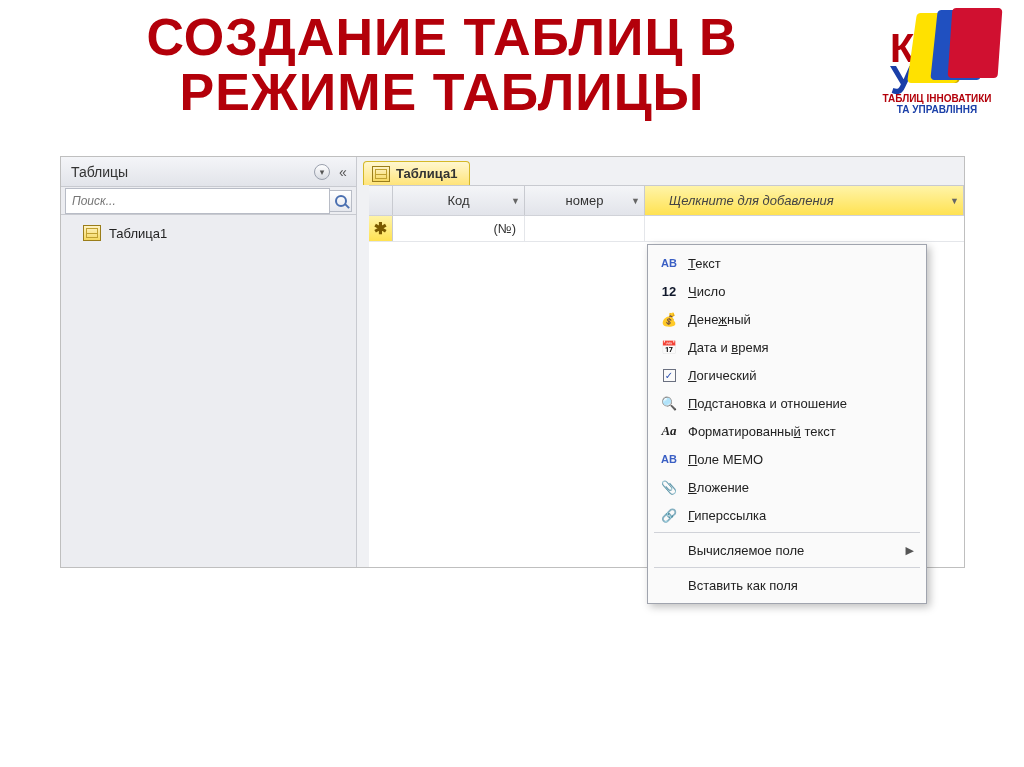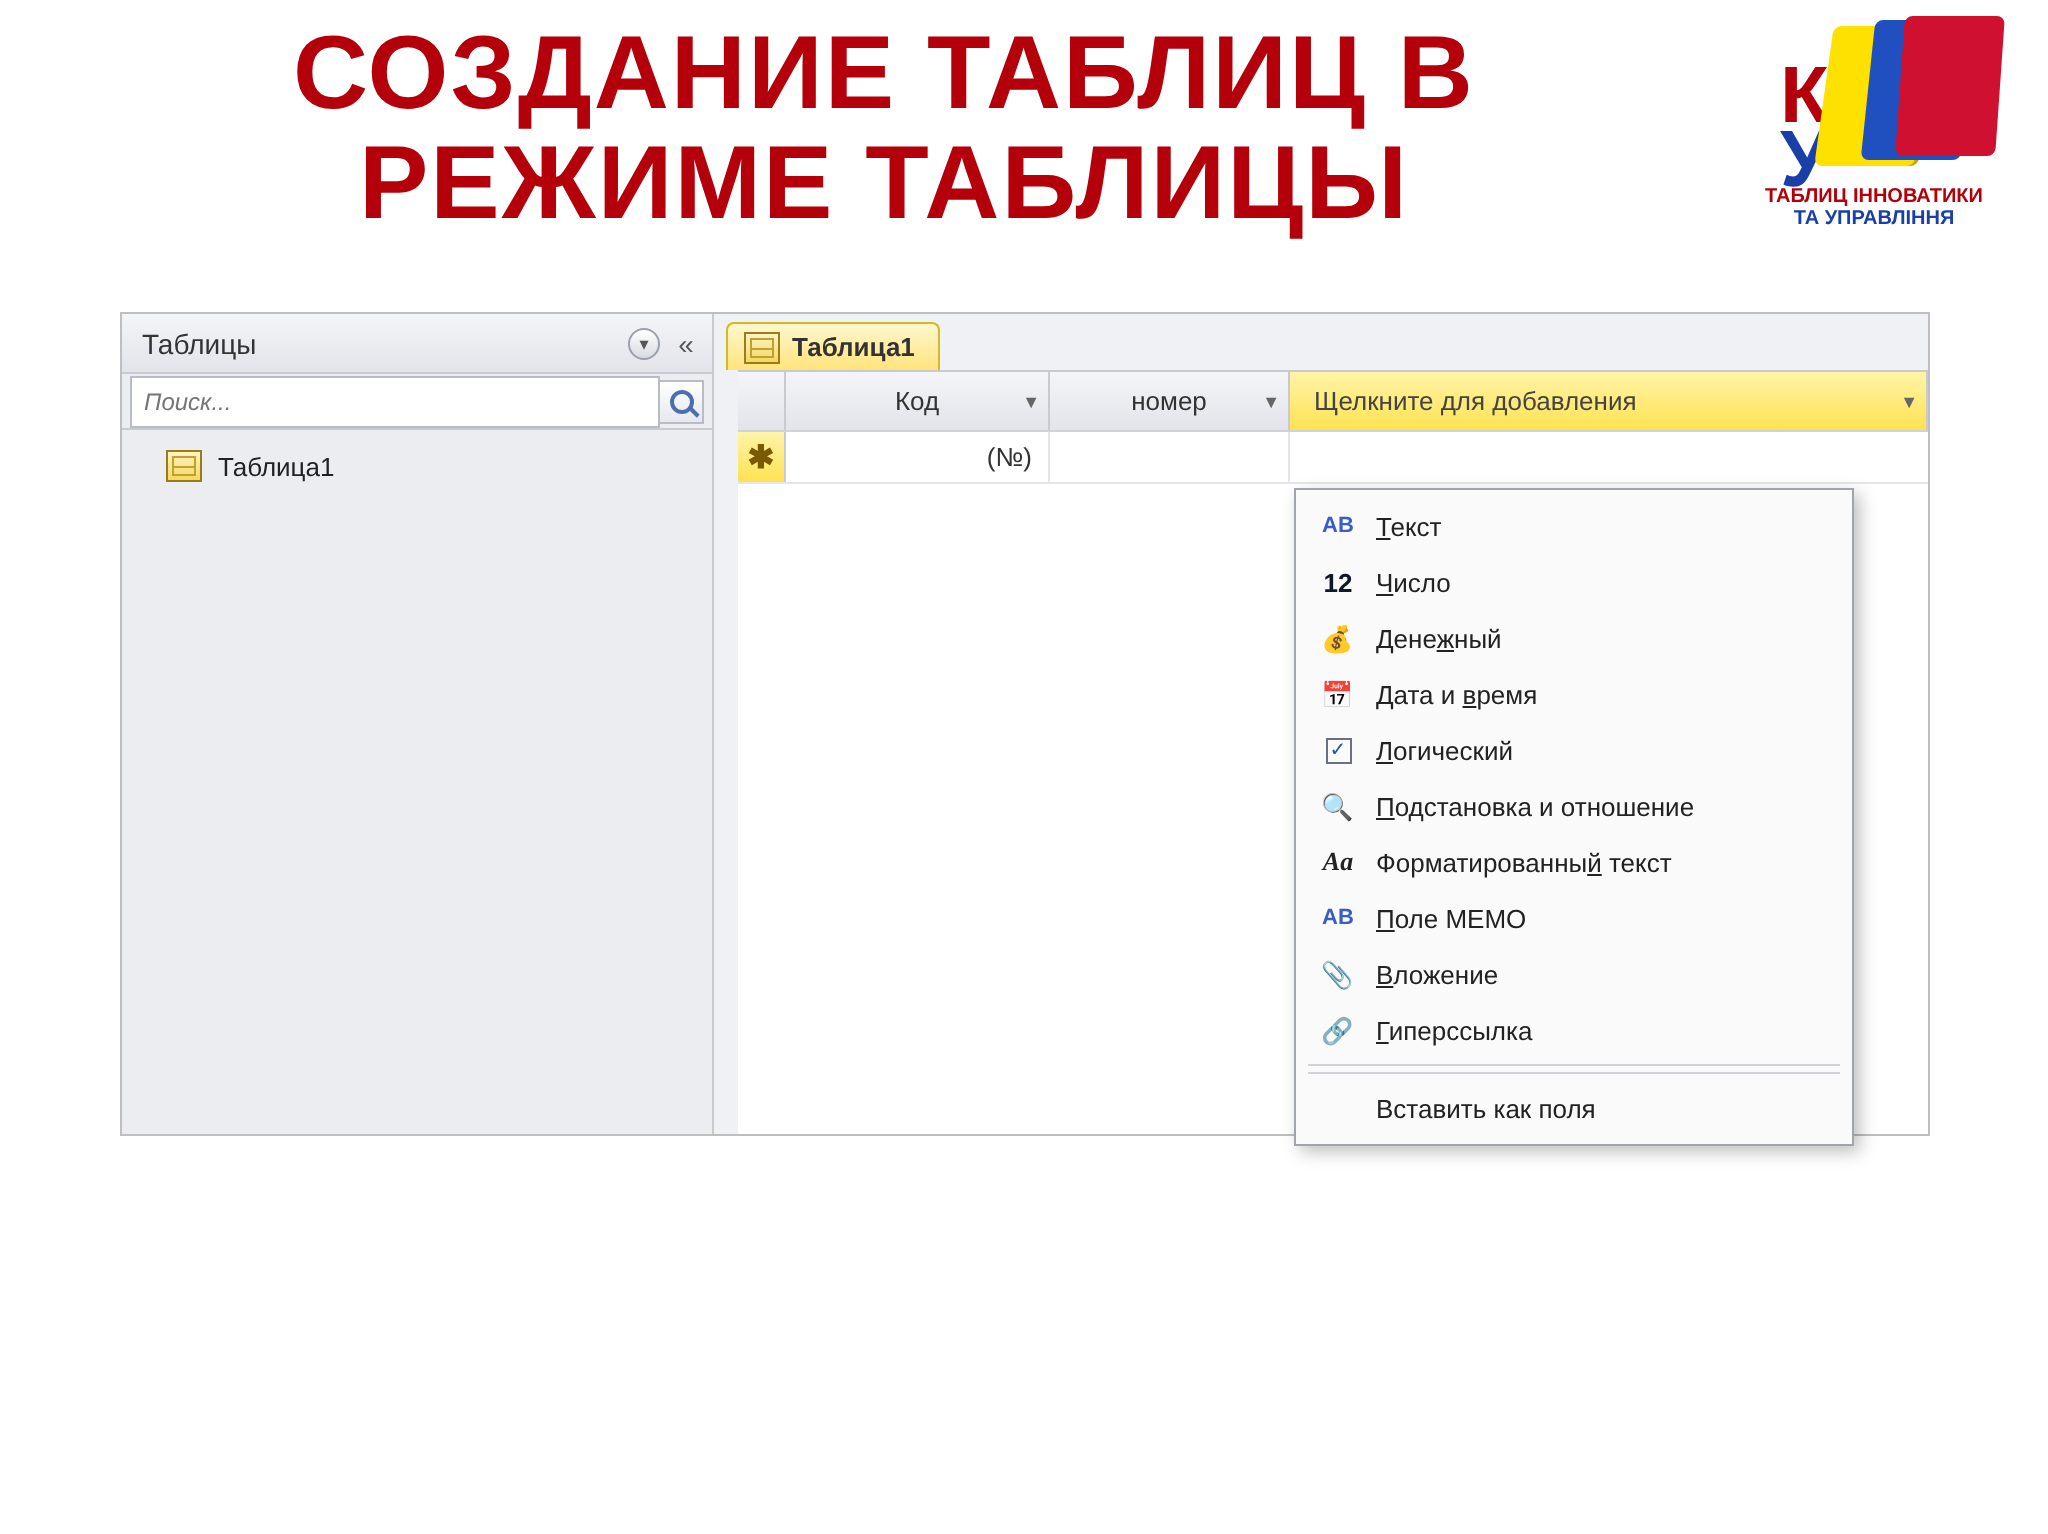--- a/index.html
+++ b/index.html
@@ -132,21 +132,21 @@
     border-right:1px solid #c8cad0;
     background:linear-gradient(#f4f5f8,#e2e4ea);
     font-size:13px;color:#333;position:relative;
   }
   .colhead .dd{position:absolute;right:4px;font-size:9px;color:#666;}
   .col-kod{width:132px;}
   .col-nomer{width:120px;}
   .col-add{
     flex:1;
     background:linear-gradient(#fff4a8,#ffe252);
-    color:#444;justify-content:flex-start;padding-left:12px;
+    font-style:italic;color:#444;justify-content:flex-start;padding-left:24px;
   }
   .data-row{height:26px;display:flex;border-bottom:1px solid #e4e6ea;}
   .data-row .rowhead{
     background:linear-gradient(#fff4a8,#ffe252);
     display:flex;align-items:center;justify-content:center;
     color:#7a5a00;font-weight:bold;
   }
   .cell{border-right:1px solid #e4e6ea;display:flex;align-items:center;padding:0 8px;font-size:13px;color:#333;}
   .cell.k{width:132px;justify-content:flex-end;}
   .cell.n{width:120px;}
@@ -283,20 +283,25 @@
         </div>
         <div class="dd-item">
           <span class="dd-ico ico-clip">📎</span>
           <span><u class="ak">В</u>ложение</span>
         </div>
         <div class="dd-item">
           <span class="dd-ico ico-link">🔗</span>
           <span><u class="ak">Г</u>иперссылка</span>
         </div>
         <div class="dd-sep"></div>
+        <div class="dd-item">
+          <span class="dd-ico"></span>
+          <span>Вычисляемое поле</span>
+          <span class="sub">▶</span>
+        </div>
         <div class="dd-sep"></div>
         <div class="dd-item">
           <span class="dd-ico"></span>
           <span>Вставить как поля</span>
         </div>
       </div>
     </div>
   </div>
 </div>
 

